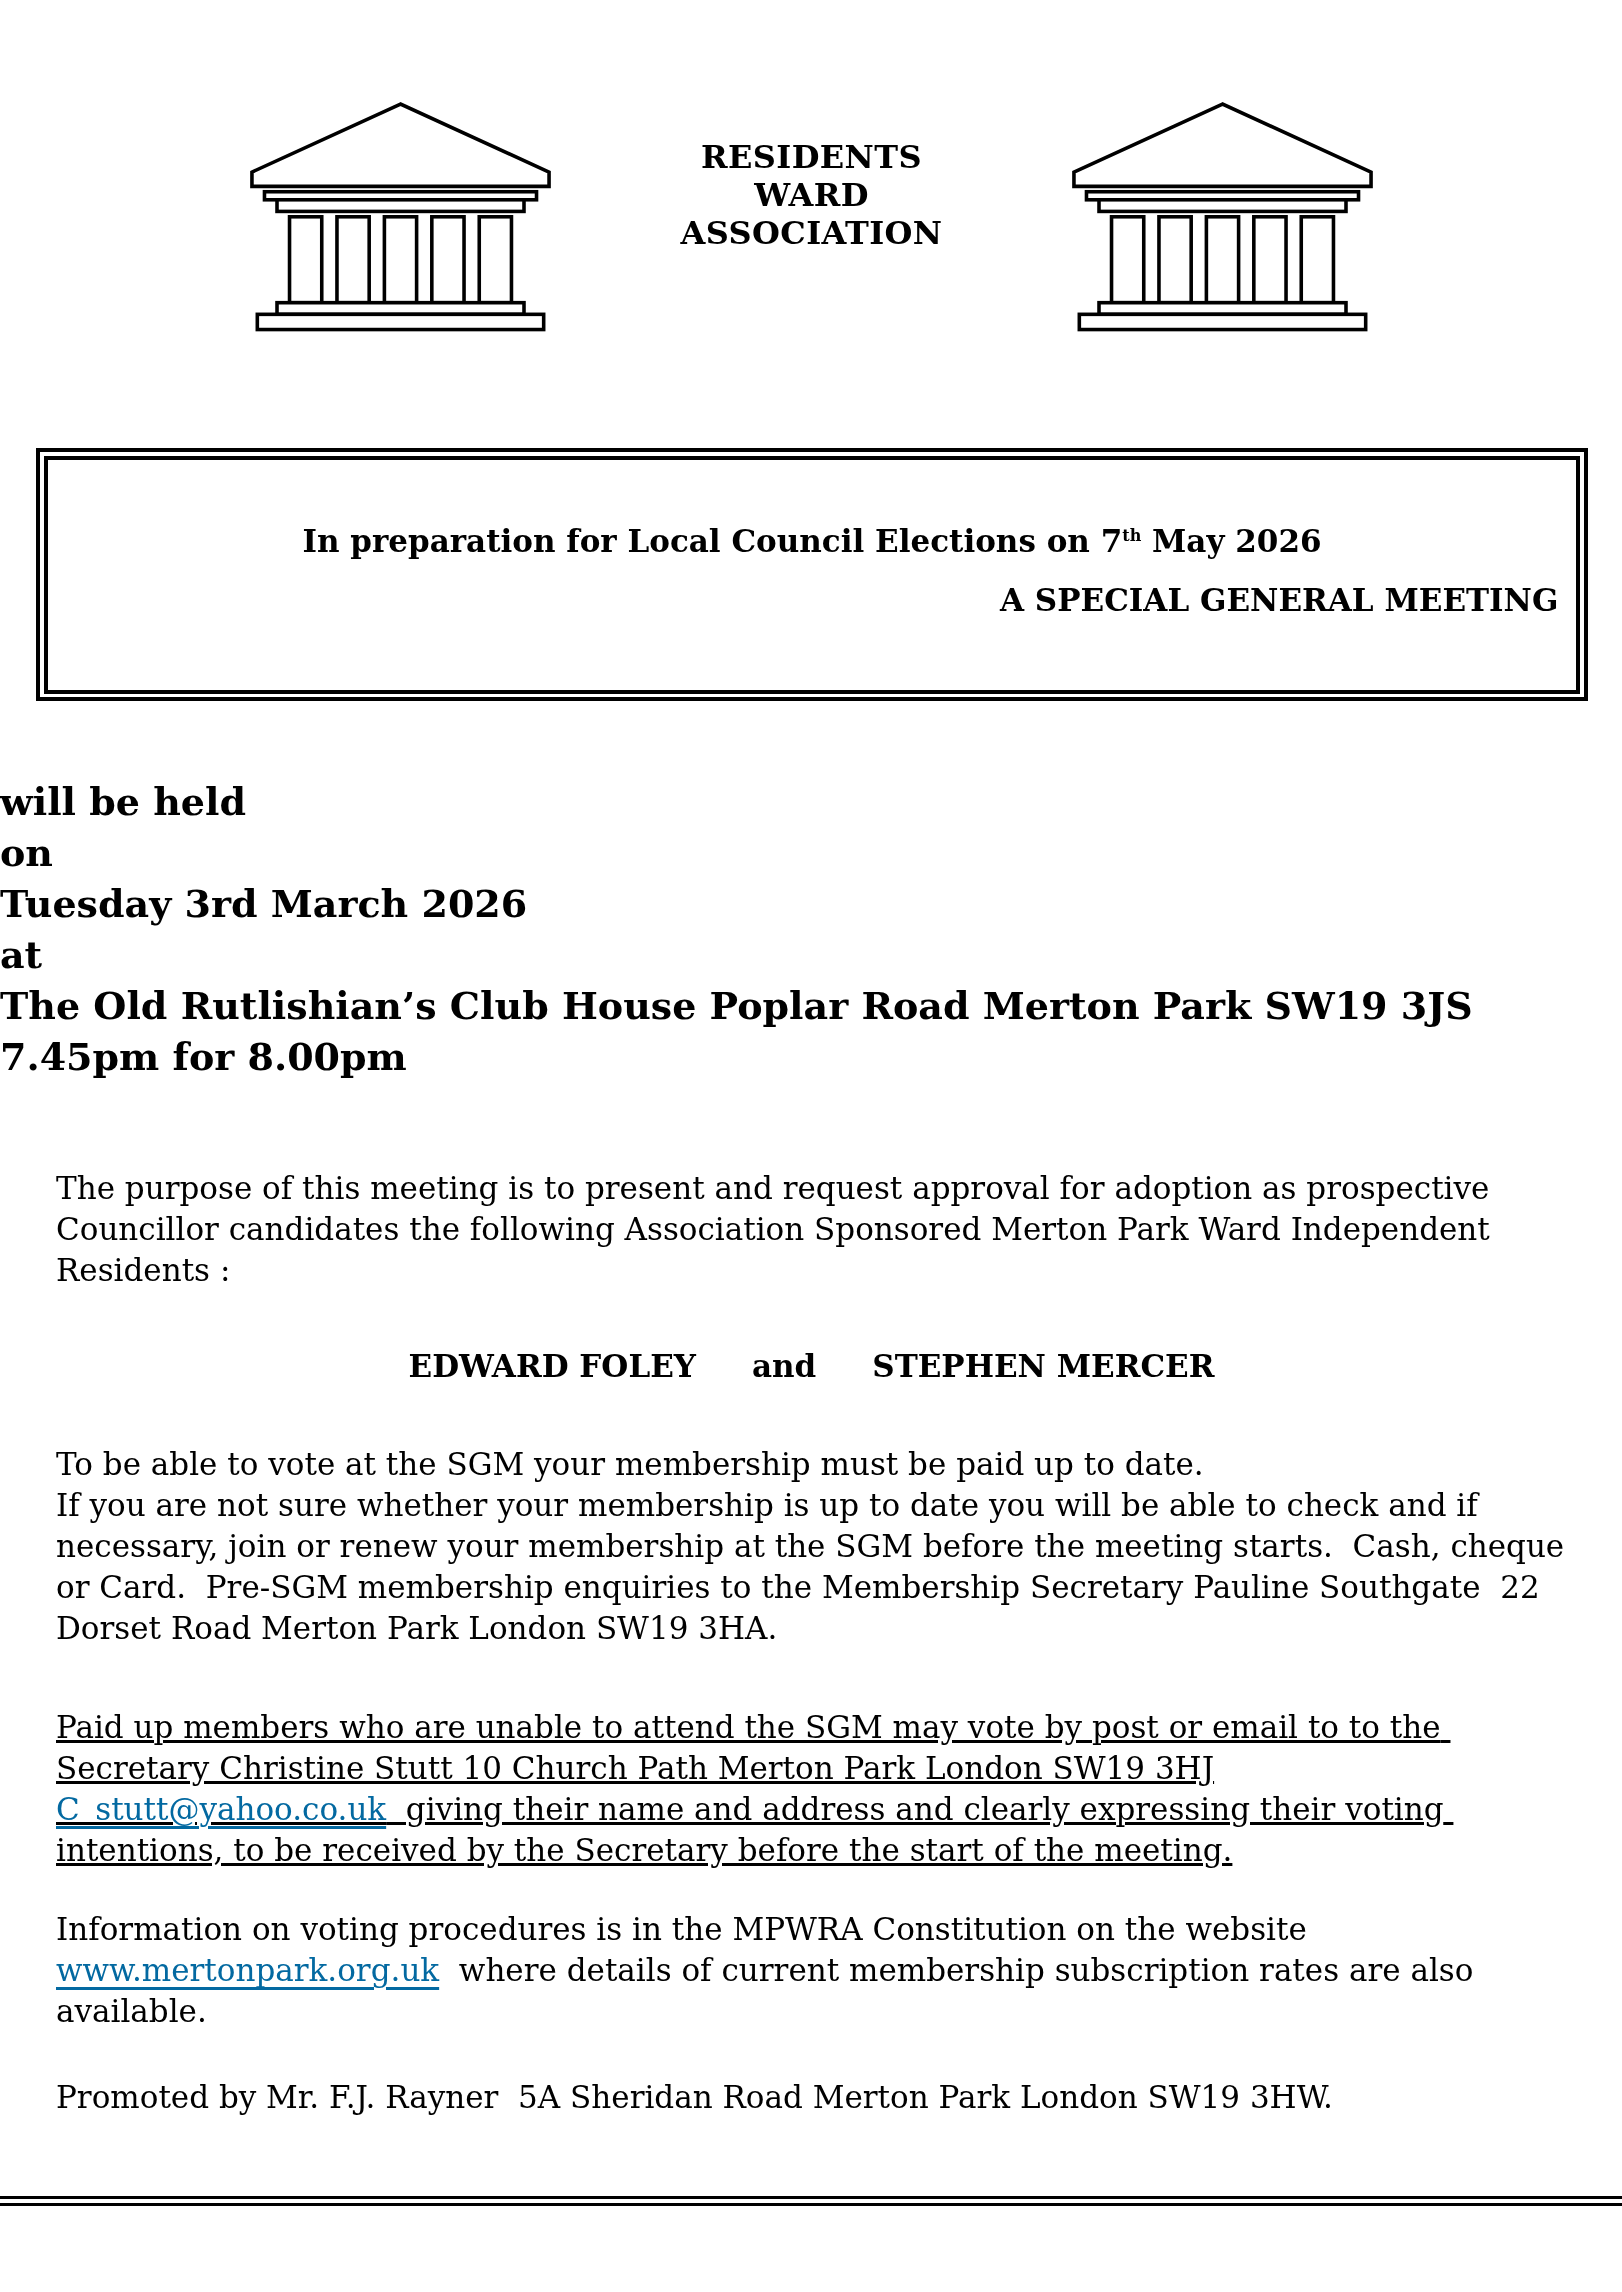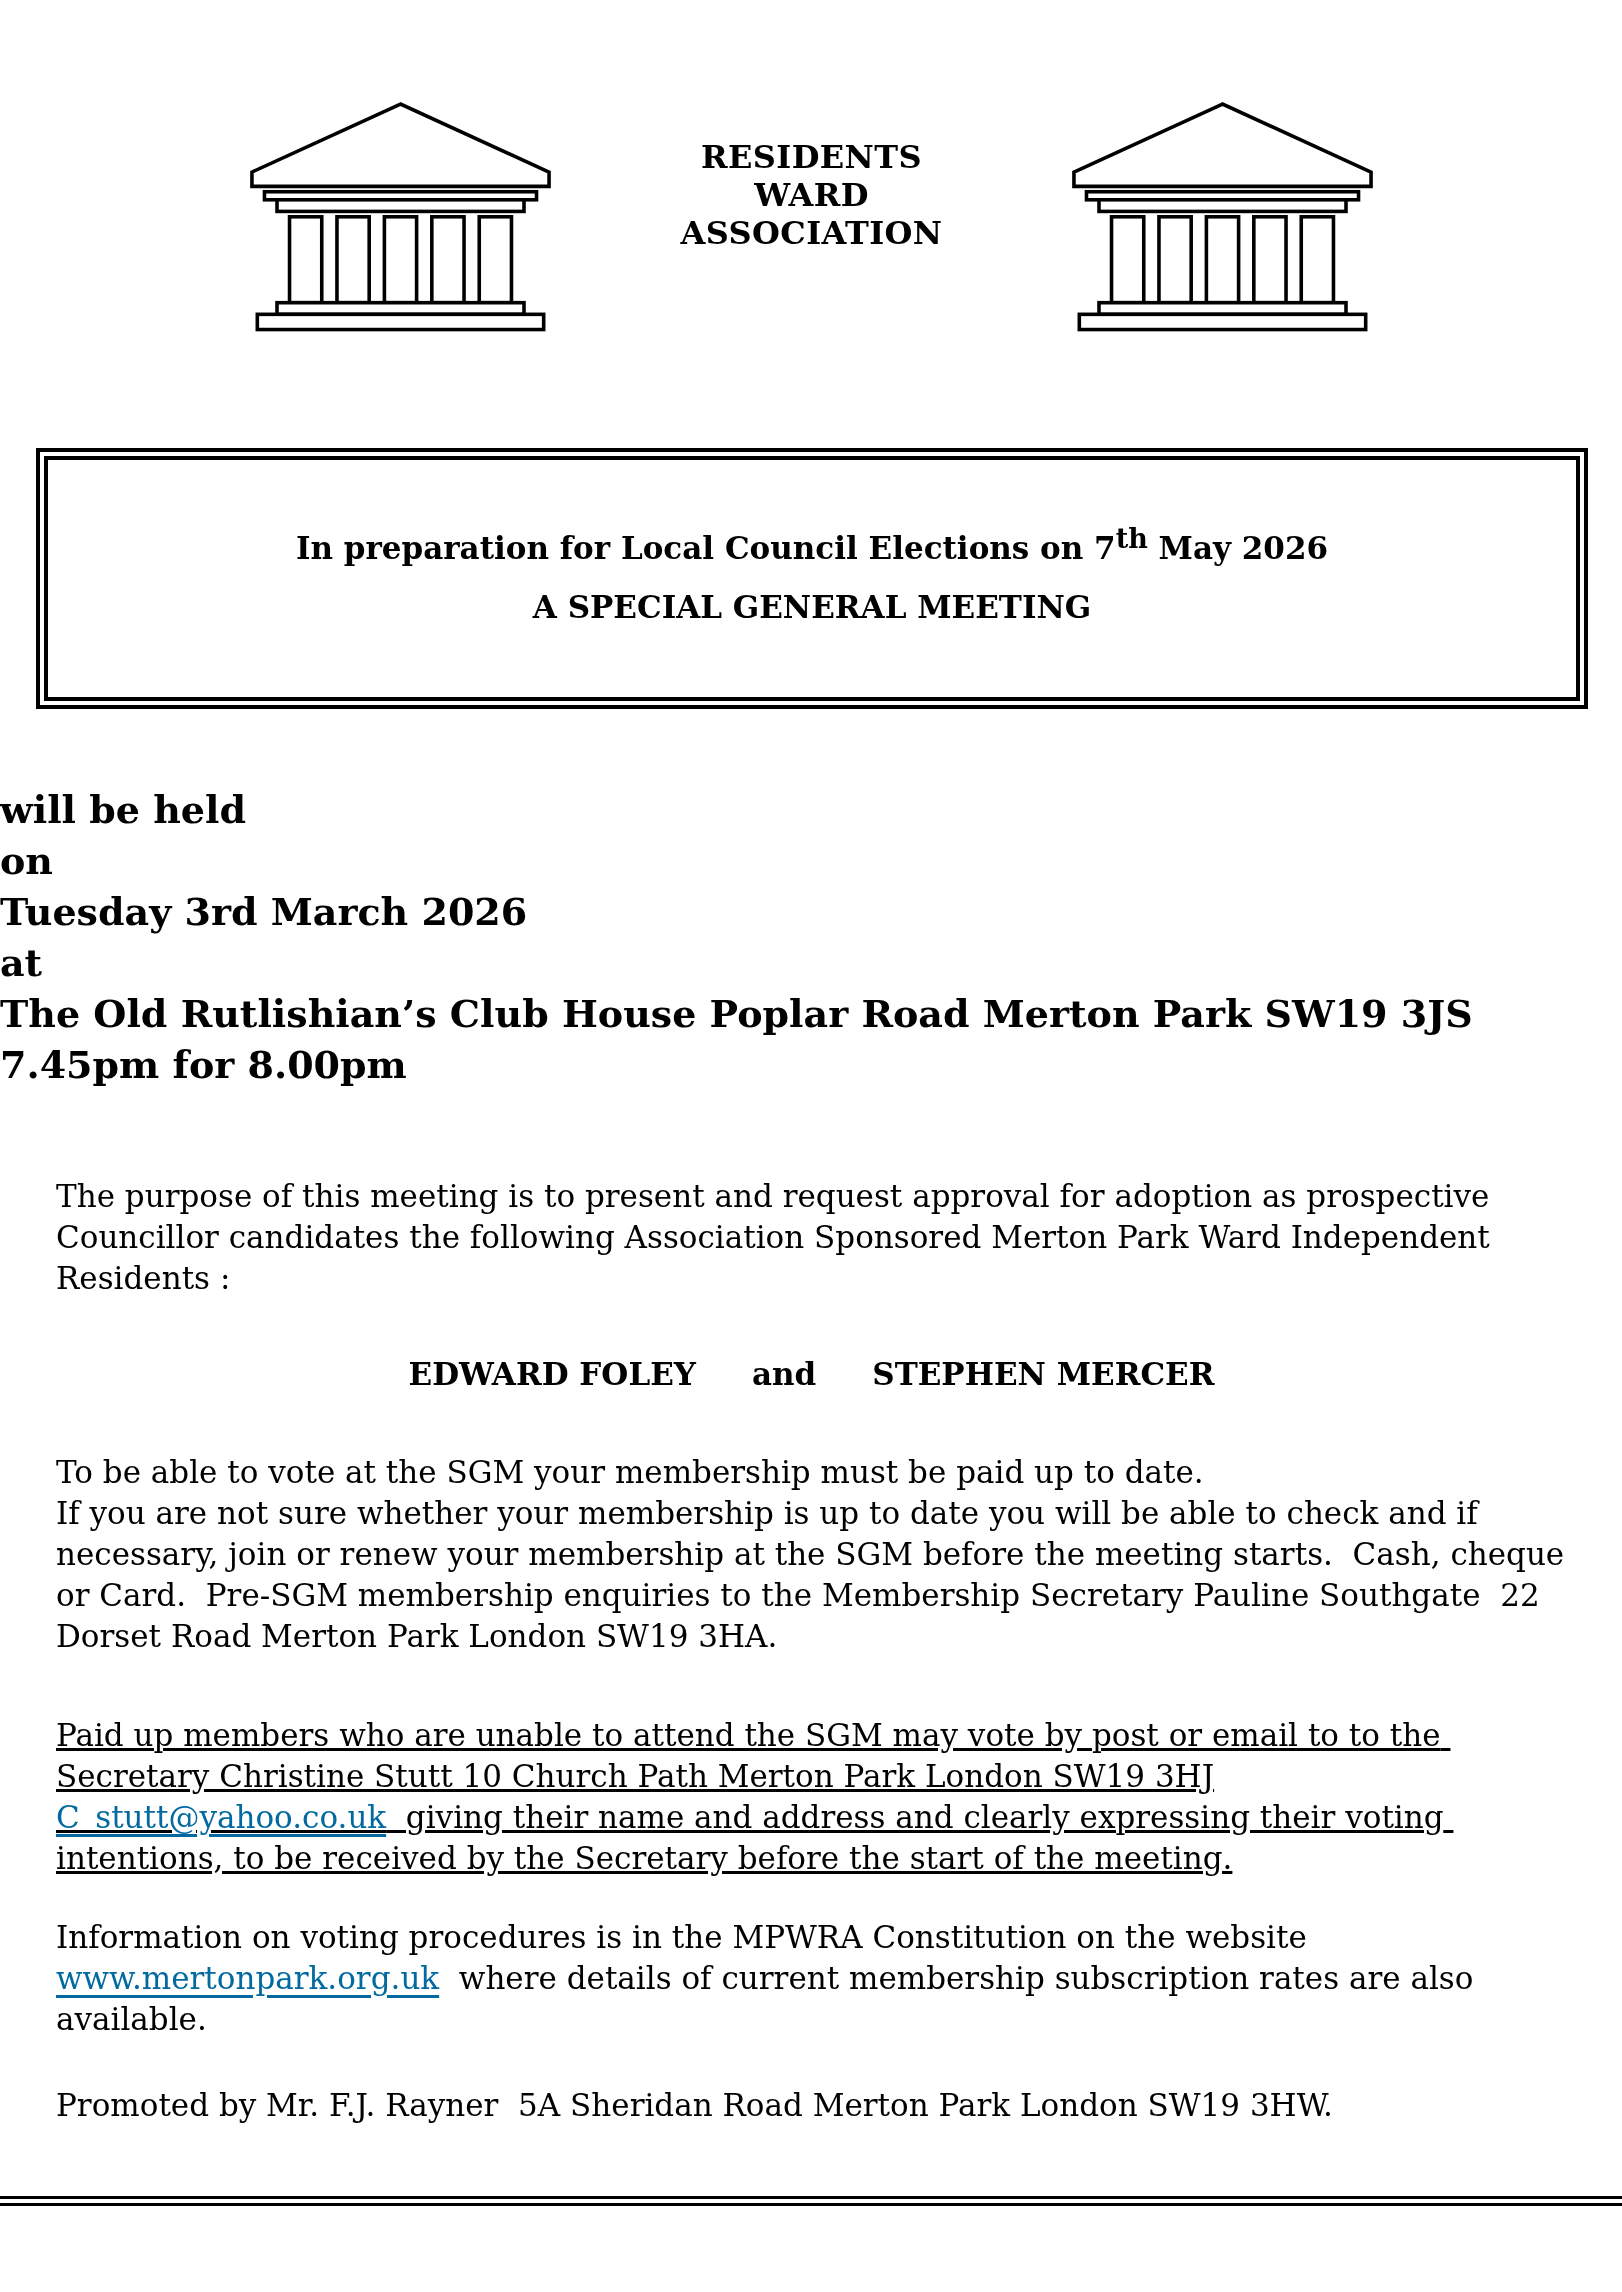--- a/index.html
+++ b/index.html
@@ -38,22 +38,22 @@
     margin: 111px 35px 0 36px;
     border: 4.5px solid #000;
     padding: 3.6px;
   }
   .notice-box-inner {
     border: 4.5px solid #000;
     padding: 63px 18px 72px 18px;
     text-align: center;
   }
   .notice-line1, .notice-line2 { font-weight: bold; font-size: 31px; }
-  .notice-line1 sup { font-size: 27px; }
-  .notice-line2 { margin-top: 23px; }
+  .notice-line1 sup { font-size: 16px; }
+  .notice-line2 { margin-top: 23px; text-align: right; }
 
   
   .event-details {
     margin-top: 75px;
     text-align: left;
     font-weight: bold;
     font-size: 38px;
     line-height: 51px;
   }
 

